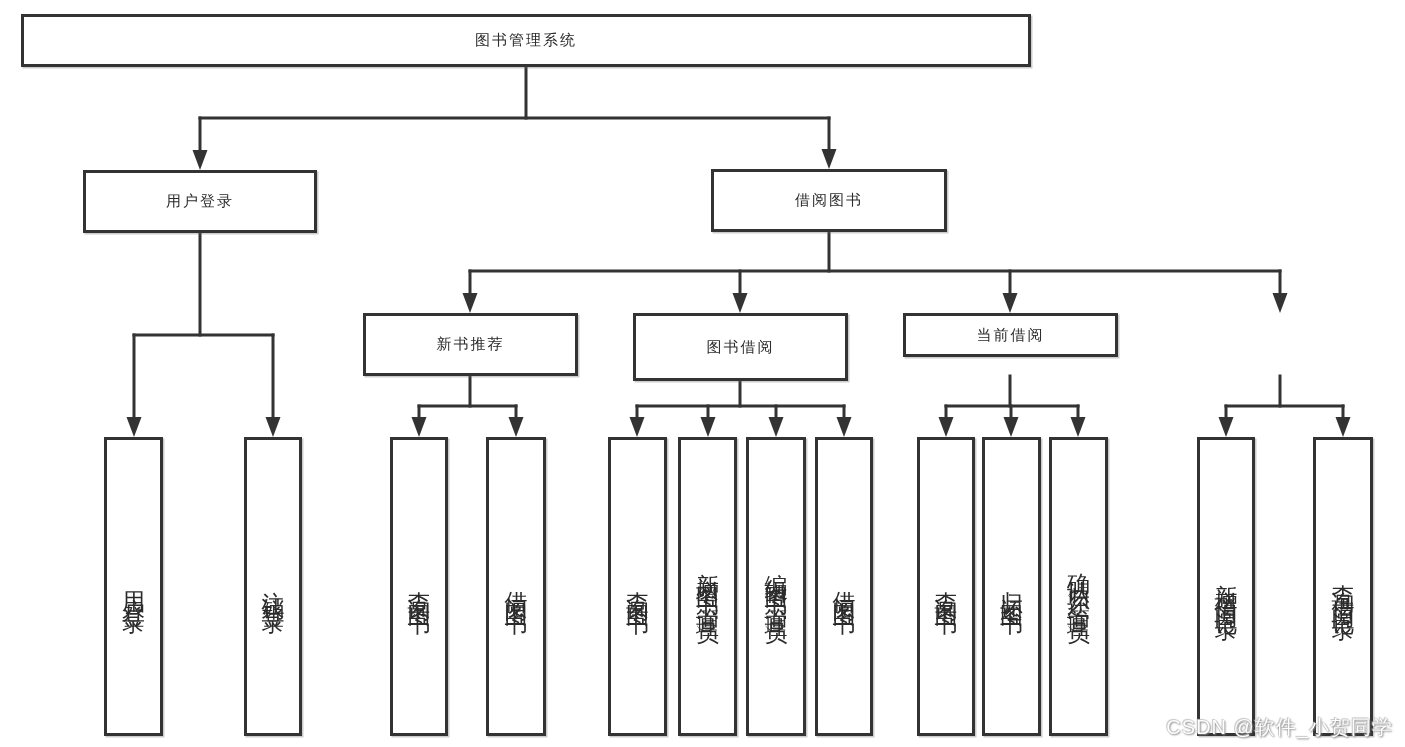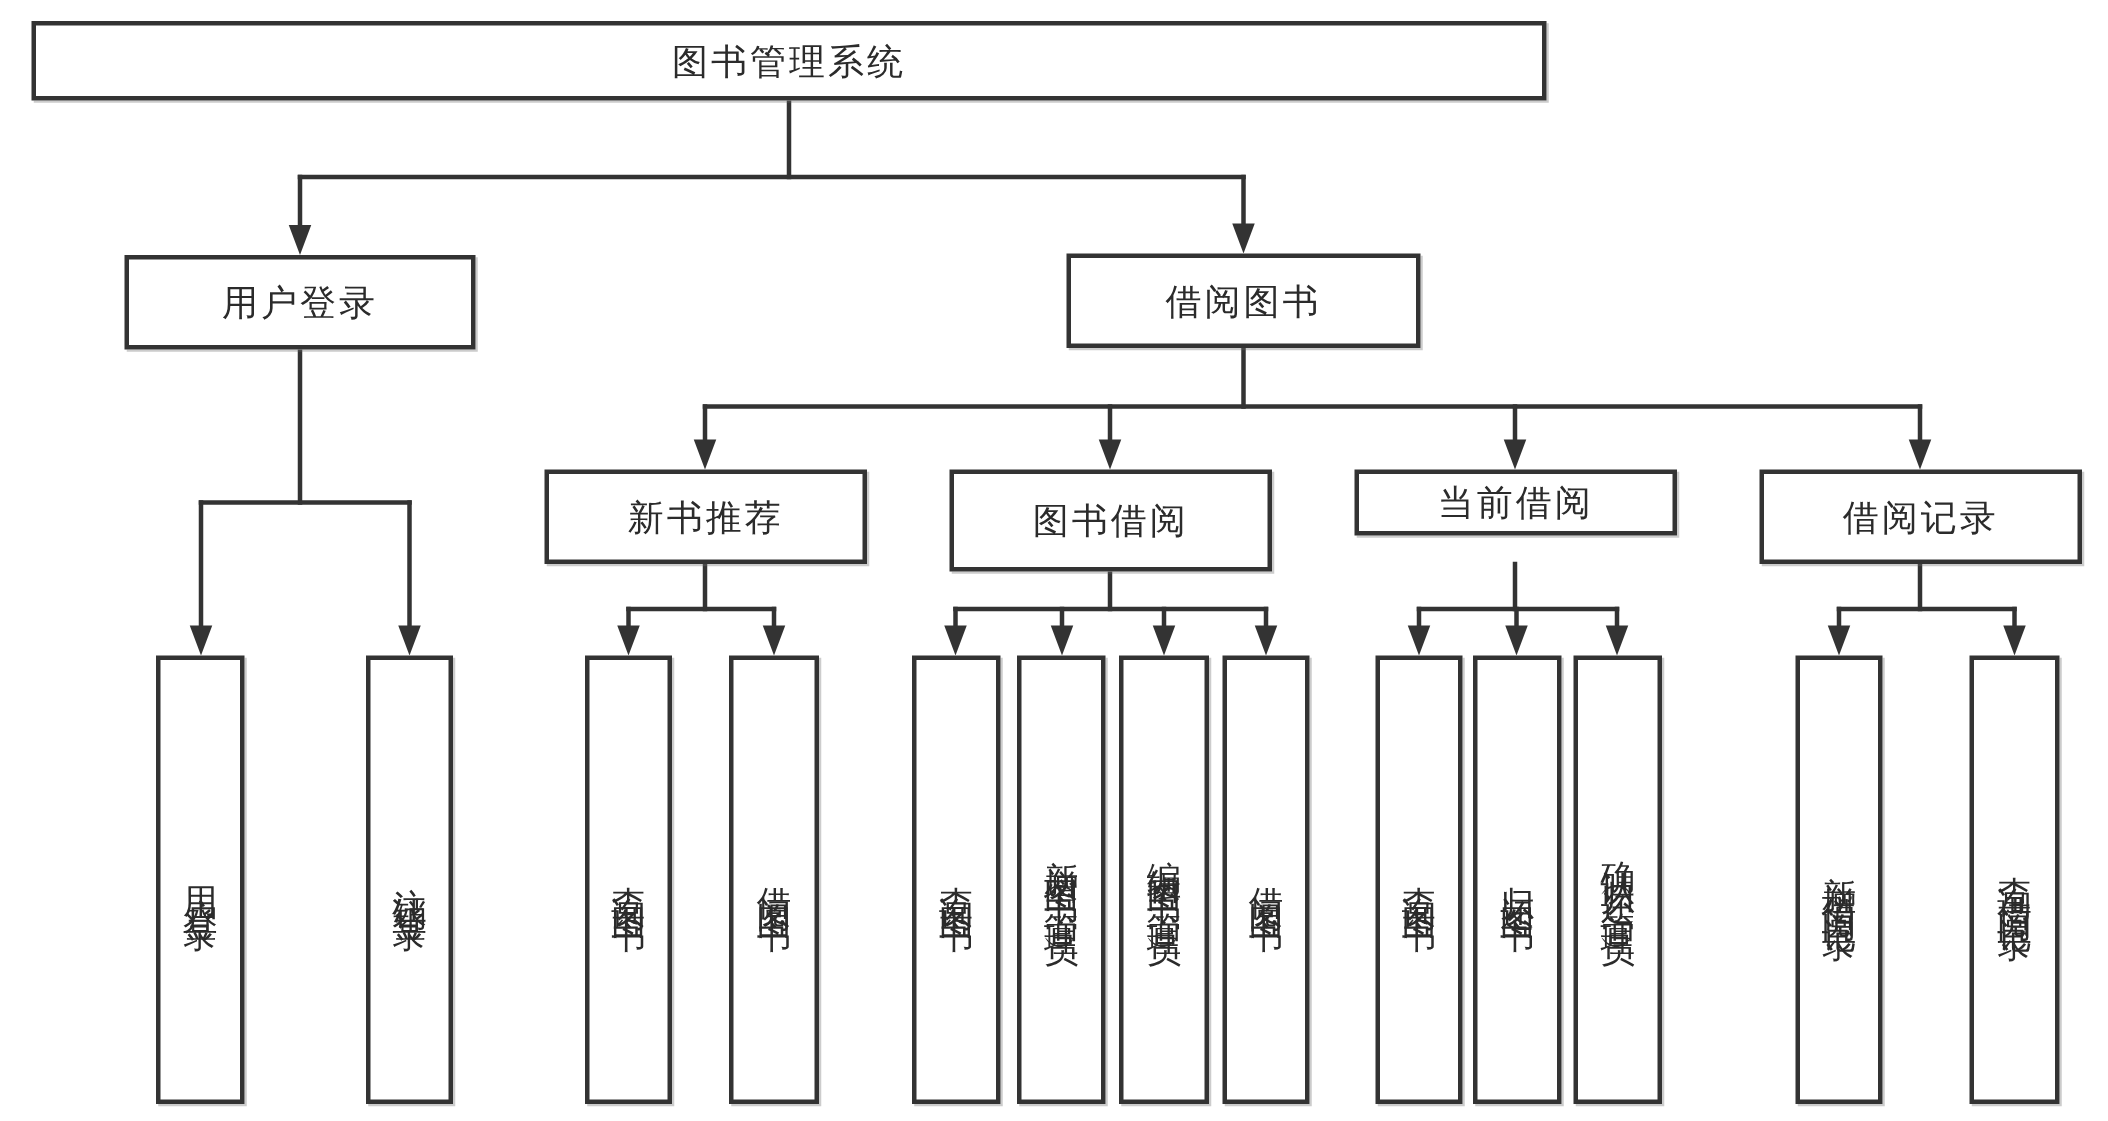--- a/index.html
+++ b/index.html
@@ -27,21 +27,21 @@
     background: #ffffff;
     border: 3px solid #333333;
     display: flex;
     align-items: center;
     justify-content: center;
     color: #2b2b2b;
     z-index: 2;
     box-shadow: 1.5px 1.5px 0 rgba(110,110,110,0.35);
   }
   .hnode {
-    font-size: 24px;
+    font-size: 15px;
     letter-spacing: 2px;
     white-space: nowrap;
   }
   .vnode .vtext {
     writing-mode: vertical-rl;
     text-orientation: mixed;
     font-size: 23px;
     letter-spacing: 7px;
     line-height: 1;
     white-space: nowrap;
@@ -145,23 +145,20 @@
 
   <div class="node hnode" style="left:363px; top:313px; width:215px; height:63px;">
     <span>新书推荐</span>
   </div>
   <div class="node hnode" style="left:633px; top:313px; width:215px; height:68px;">
     <span>图书借阅</span>
   </div>
   <div class="node hnode" style="left:903px; top:313px; width:215px; height:44px;">
     <span>当前借阅</span>
   </div>
-  <div class="node hnode" style="left:1173px; top:313px; width:215px; height:63px;">
-    <span>借阅记录</span>
-  </div>
 
   <div class="node vnode" style="left:104px; top:437px; width:59px; height:299px;">
     <span class="vtext">用户登录</span>
   </div>
   <div class="node vnode" style="left:244px; top:437px; width:58px; height:299px;">
     <span class="vtext">注销登录</span>
   </div>
 
   <div class="node vnode" style="left:390px; top:437px; width:58px; height:299px;">
     <span class="vtext">查询图书</span>
@@ -193,14 +190,15 @@
     <span class="vtext">确认归还（管理员）</span>
   </div>
 
   <div class="node vnode" style="left:1197px; top:437px; width:58px; height:299px;">
     <span class="vtext">新增借阅记录</span>
   </div>
   <div class="node vnode" style="left:1313px; top:437px; width:60px; height:299px;">
     <span class="vtext">查询借阅记录</span>
   </div>
 
+  <div class="watermark">CSDN @软件_小贺同学</div>
 
 </div>
 
 </body></html>

